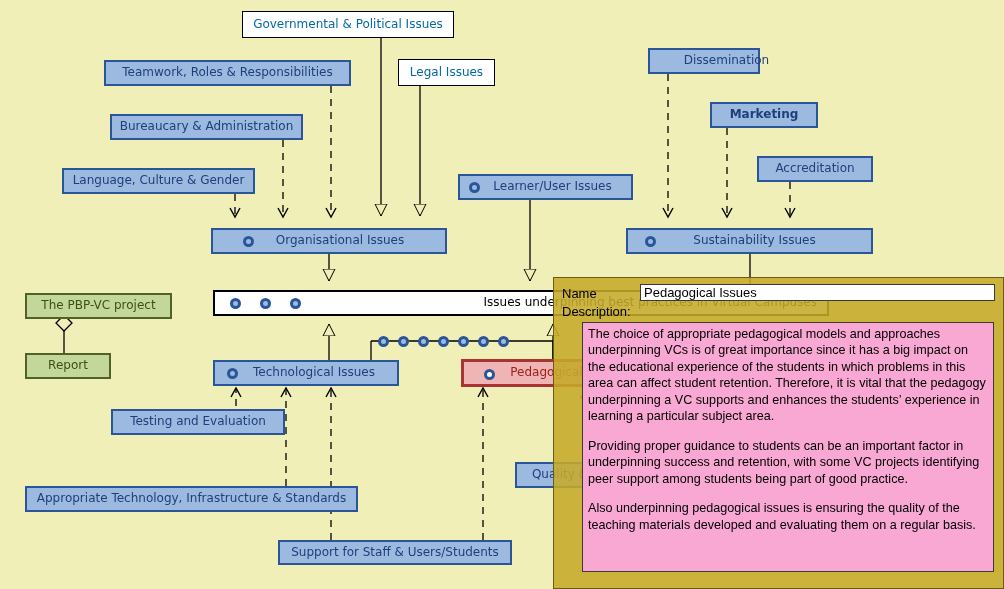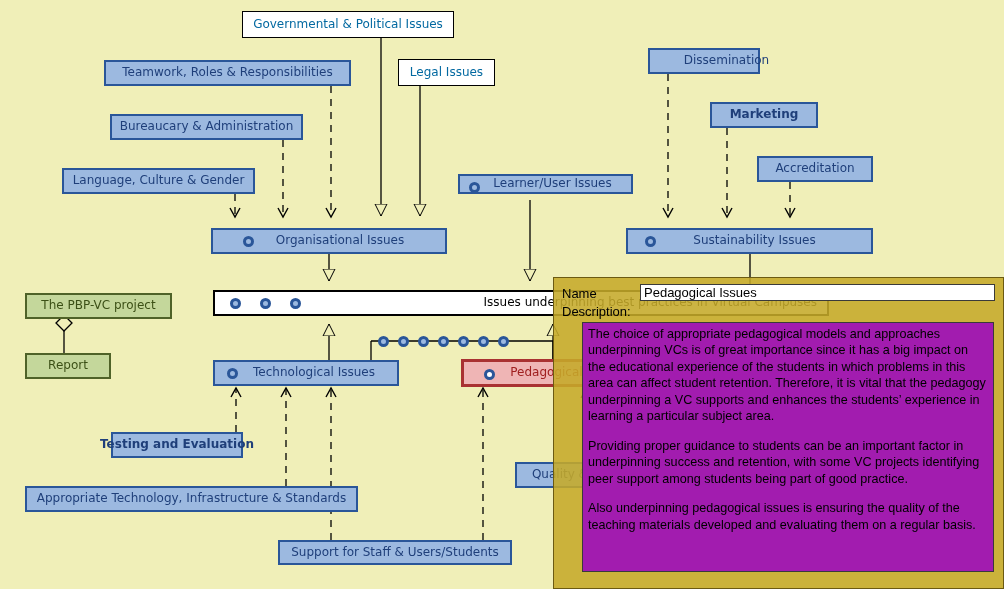--- a/index.html
+++ b/index.html
@@ -134,21 +134,21 @@
     left: 8px;
     top: 26px;
     font-size: 13px;
   }
   #tt-desc-value {
     position: absolute;
     left: 28px;
     top: 44px;
     width: 412px;
     height: 250px;
-    background: #a21caf;
+    background: #f9a8d4;
     border: 1px solid #3a3a3a;
     box-sizing: border-box;
     padding: 3px 5px 0 5px;
     font-size: 12.6px;
     line-height: 1.31;
     color: #000;
     overflow: hidden;
   }
   #tt-desc-value p {
     margin: 0 0 13px 0;
@@ -234,21 +234,21 @@
   </div>
 
   <div class="node n-blue" style="left:110px; top:114px; width:193px; height:26px;">
     <span>Bureaucary &amp; Administration</span>
   </div>
 
   <div class="node n-blue" style="left:62px; top:168px; width:193px; height:26px;">
     <span>Language, Culture &amp; Gender</span>
   </div>
 
-  <div class="node n-blue" style="left:458px; top:174px; width:175px; height:20px;">
+  <div class="node n-blue" style="left:458px; top:174px; width:175px; height:26px;">
     <span class="iface-dot" style="left:9px; top:6px;"></span>
     <span style="margin-left:14px;">Learner/User Issues</span>
   </div>
 
   <div class="node n-blue" style="left:648px; top:48px; width:112px; height:26px;padding-left:45px;">
     <span>Dissemination</span>
   </div>
 
   <div class="node n-blue" style="left:710px; top:102px; width:108px; height:26px;font-weight:bold;">
     <span>Marketing</span>
@@ -279,21 +279,21 @@
   <div class="node n-blue" style="left:213px; top:360px; width:186px; height:26px;">
     <span class="iface-dot" style="left:12px; top:6px;"></span>
     <span style="margin-left:16px;">Technological Issues</span>
   </div>
 
   <div class="node n-red" style="left:461px; top:359px; width:186px; height:28px;">
     <span class="iface-dot red-dot" style="left:20px; top:7px;"></span>
     <span style="margin-left:26px;">Pedagogical Issues</span>
   </div>
 
-  <div class="node n-blue" style="left:111px; top:432px; width:132px; height:26px;font-weight:bold;">
+  <div class="node n-blue" style="left:111px; top:409px; width:174px; height:26px;">
     <span>Testing and Evaluation</span>
   </div>
 
   <div class="node n-blue" style="left:25px; top:486px; width:333px; height:26px;">
     <span>Appropriate Technology, Infrastructure &amp; Standards</span>
   </div>
 
   <div class="node n-blue" style="left:515px; top:462px; width:157px; height:26px;">
     <span>Quality &amp; Evaluation</span>
   </div>

